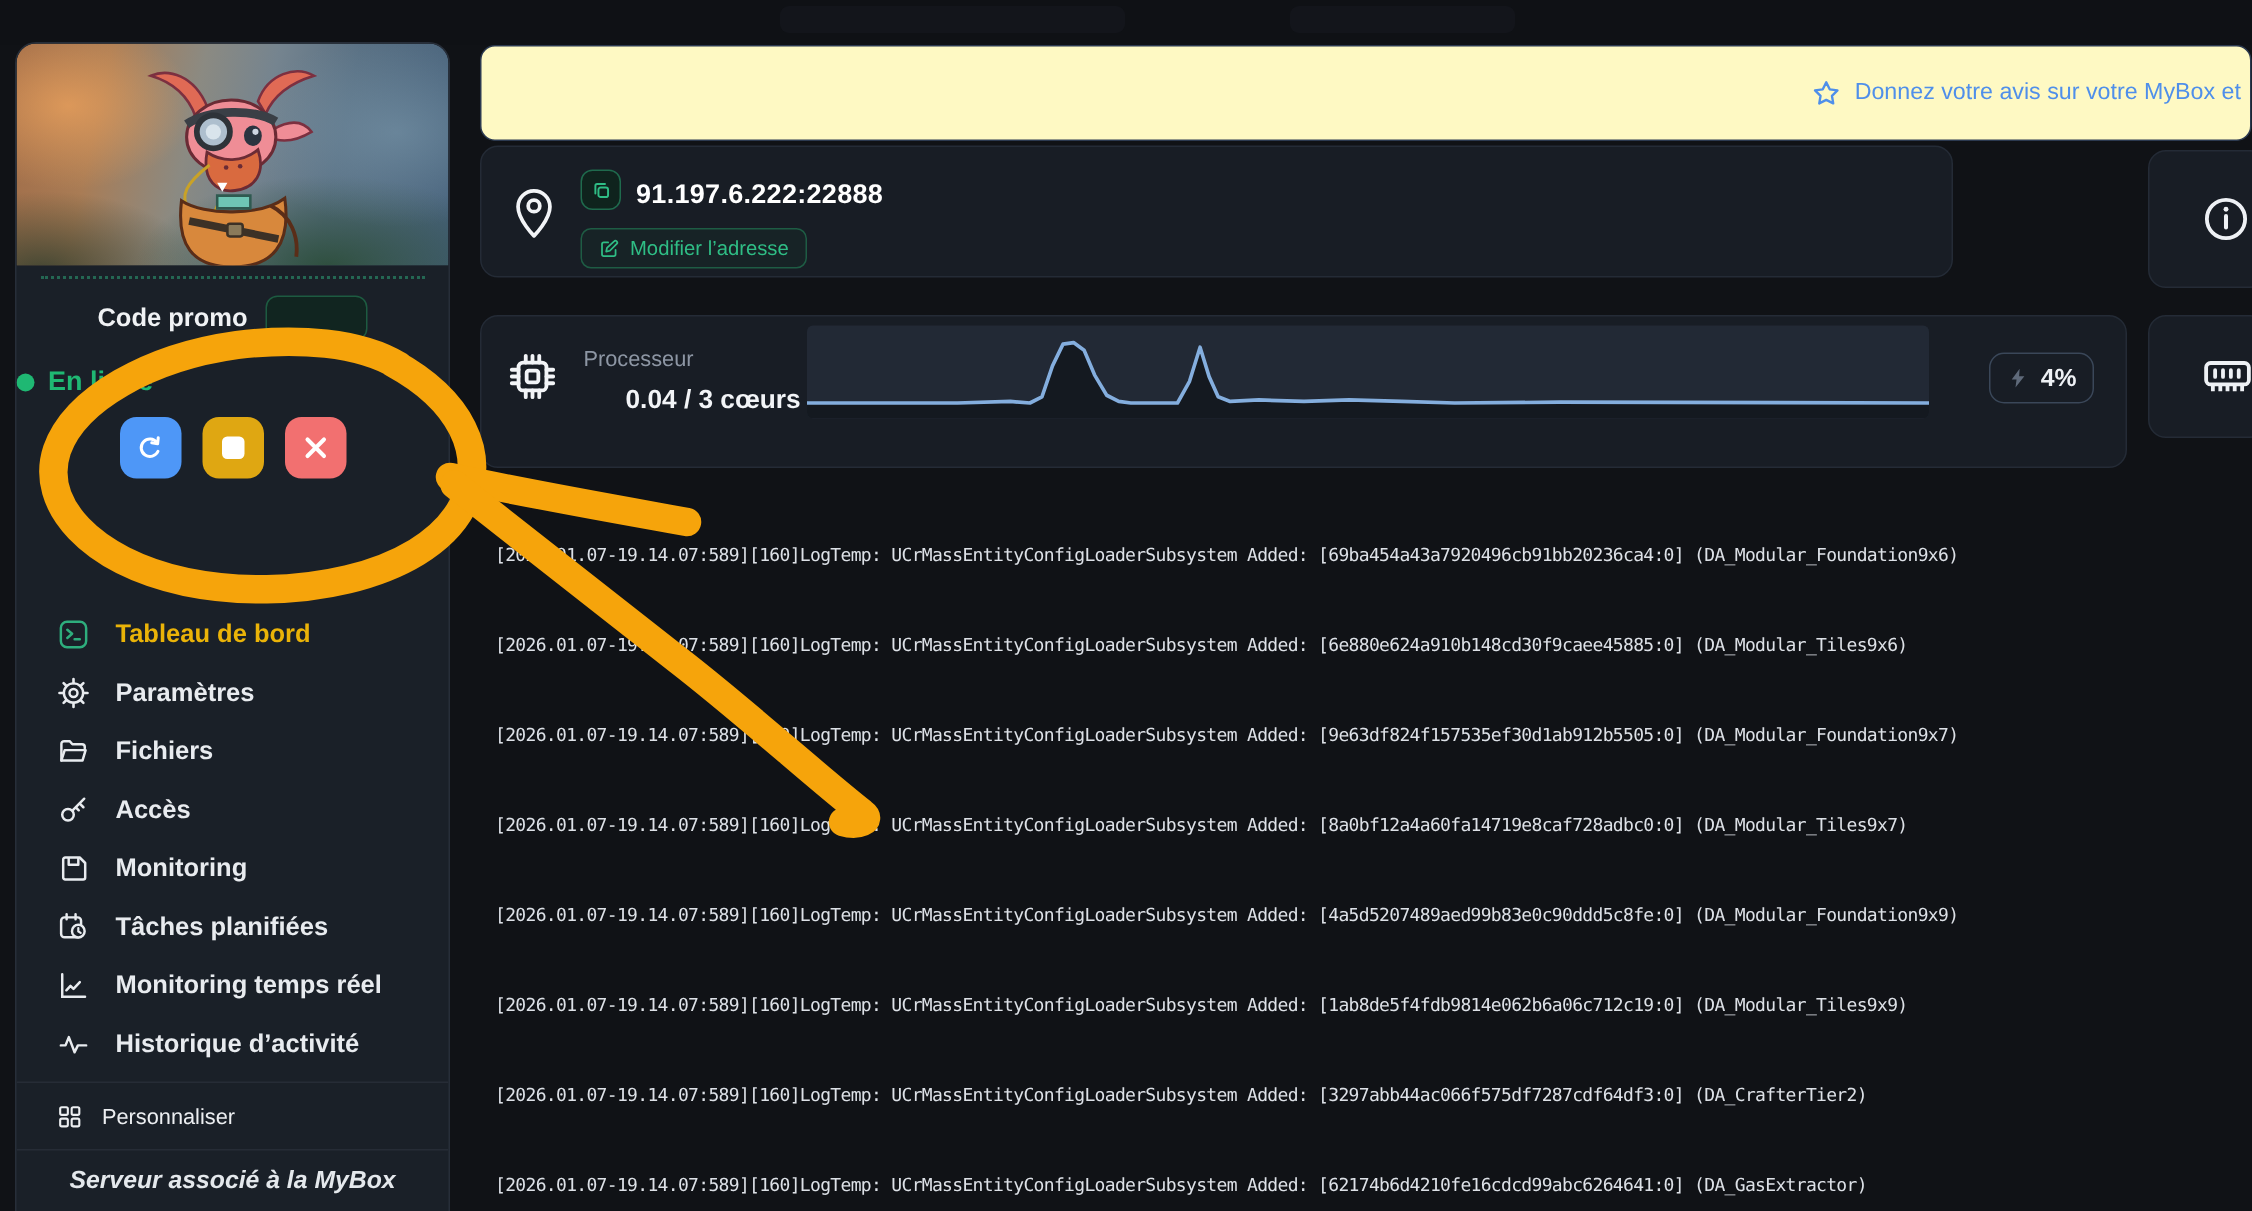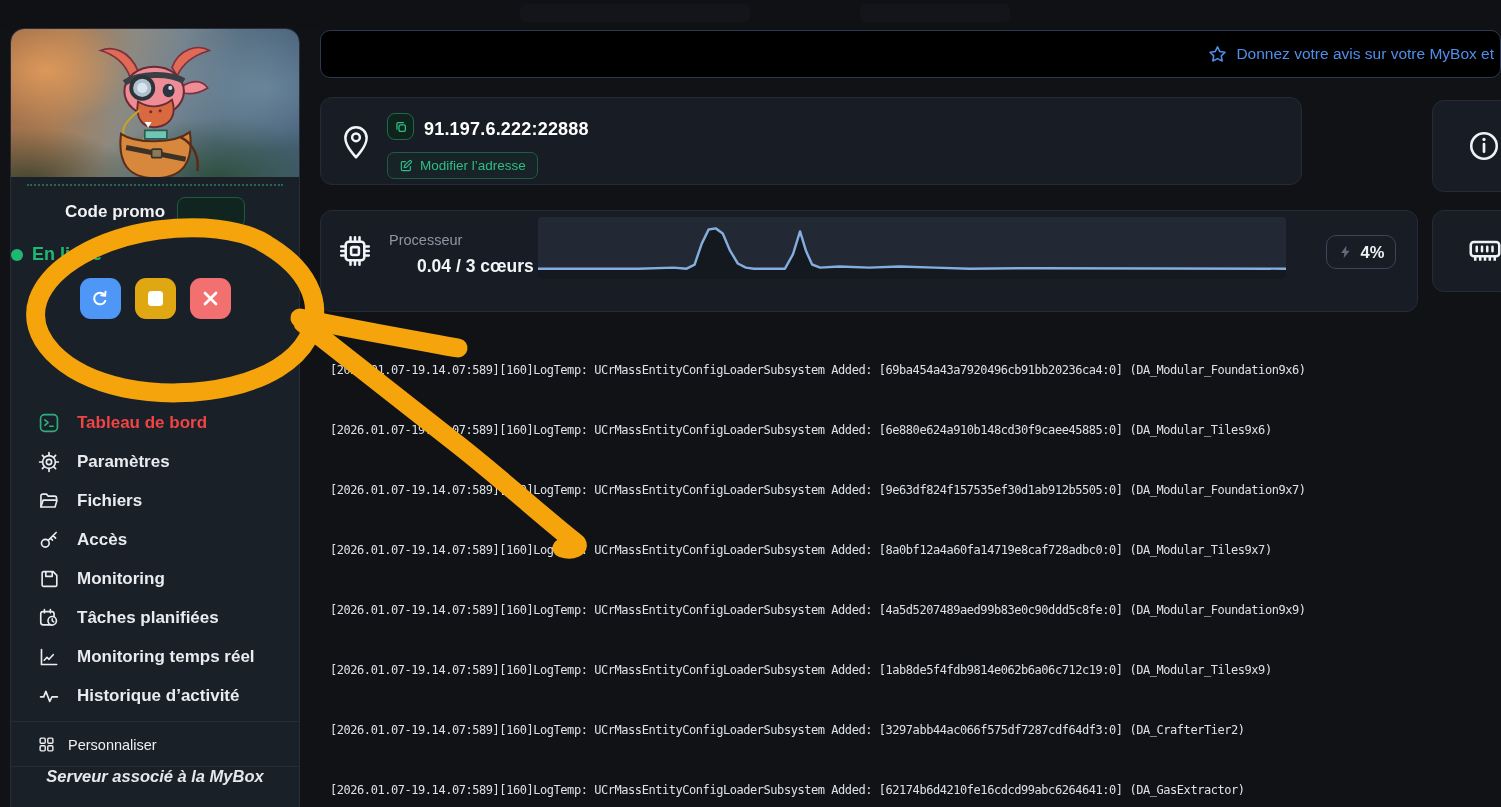--- a/index.html
+++ b/index.html
@@ -34,29 +34,29 @@
   .controls { margin-top:13px; display:flex; justify-content:center; gap:14px; }
   .ctl-btn { width:41px; height:41px; border:none; border-radius:11px; display:flex;
              align-items:center; justify-content:center; cursor:pointer; }
   .btn-restart { background:#4e97f7; } .btn-stop { background:#dfa712; } .btn-kill { background:#f27070; }
   .stop-square { width:15px; height:15px; background:#fff; border-radius:3.5px; }
 
   .menu { position:absolute; left:0; top:374px; width:100%; }
   .menu-item { display:flex; align-items:center; gap:17px; padding:8.5px 10px 8.5px 27px;
                font-size:17px; font-weight:bold; color:#e8ebef; cursor:pointer; }
   .menu-item svg { flex:0 0 auto; }
-  .menu-item.active { color:#ef4444; }
+  .menu-item.active { color:#eab308; }
   .divider { border-top:1px solid #262c36; margin:6px 0 0 0; }
   .pers-row { display:flex; align-items:center; gap:13px; padding:14px 10px 13px 27px;
               font-size:14.5px; font-weight:normal; color:#eceef1; cursor:pointer; }
-  .side-footer { border-top:1px solid #262c36; text-align:center; padding-top:0; }
+  .side-footer { border-top:1px solid #262c36; text-align:center; padding-top:11px; }
   .assoc { color:#e4e8ec; font-size:16.5px; font-weight:bold; font-style:italic; }
 
   
-  .topbar { left:320px; top:30px; width:1181px; height:48px; background:#000000;
+  .topbar { left:320px; top:30px; width:1181px; height:64px; background:#fef9c3;
             border:1px solid #2b3950; border-radius:10px; display:flex; align-items:center;
             justify-content:flex-end; padding-right:6px; overflow:hidden; }
   .feedback-link { display:flex; align-items:center; gap:9px; color:#4f8fea; font-size:15.5px;
                    cursor:pointer; white-space:nowrap; }
 
   .card { background:#181d25; border:1px solid #242b36; border-radius:12px; }
   .addr-card { left:320px; top:97px; width:982px; height:88px; }
   .cpu-card  { left:320px; top:210px; width:1098px; height:102px; }
   .mini-card-info { left:1432px; top:100px; width:80px; height:92px; }
   .mini-card-ram  { left:1432px; top:210px; width:80px; height:82px; }

